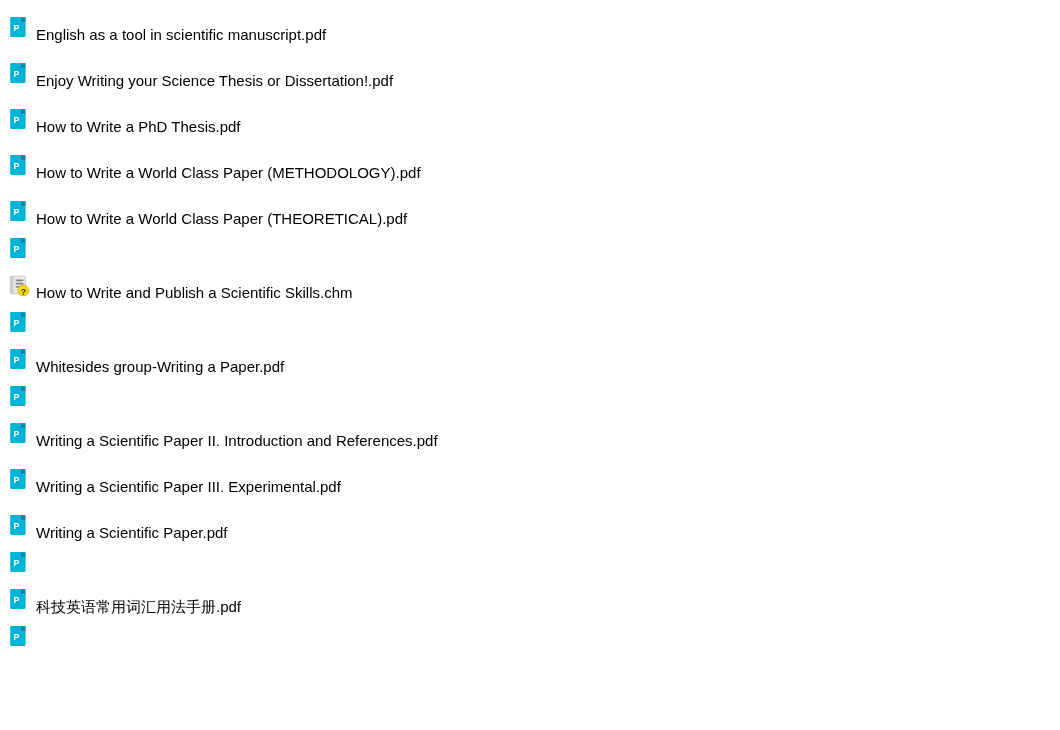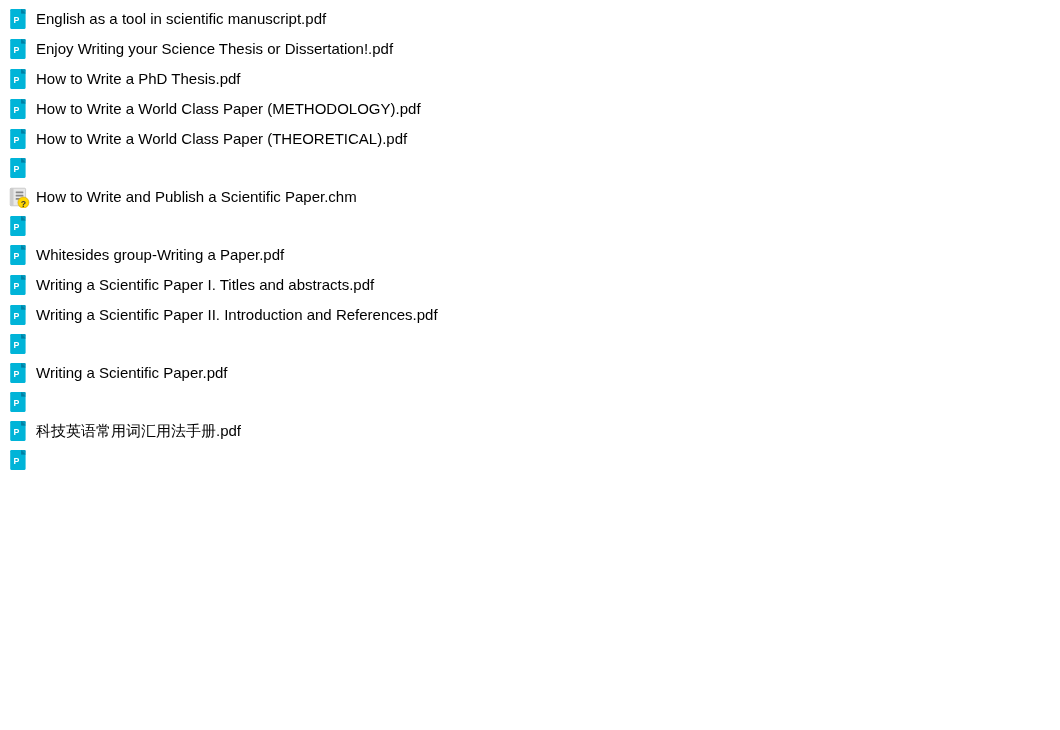--- a/index.html
+++ b/index.html
@@ -32,20 +32,21 @@
       width: 22px;
       height: 22px;
       min-width: 22px;
       margin-right: 6px;
       display: flex;
       align-items: center;
       justify-content: center;
     }
     .file-name {
       white-space: nowrap;
+      margin-top: 16px;
     }
   </style>
 </head>
 <body>
 
 <ul class="file-list">
 <li class="file-item">
       <div class="file-icon">
         <svg viewBox="0 0 20 20" xmlns="http://www.w3.org/2000/svg">
 
@@ -136,21 +137,21 @@
       <rect x="2" y="2" width="3" height="16" rx="0" fill="#cccccc"></rect>
 
       <rect x="7" y="5" width="7" height="1.5" rx="0.5" fill="#888"></rect>
       <rect x="7" y="8" width="7" height="1.5" rx="0.5" fill="#888"></rect>
       <rect x="7" y="11" width="5" height="1.5" rx="0.5" fill="#888"></rect>
 
       <circle cx="14" cy="15" r="5" fill="#ffd700" stroke="#cc9900" stroke-width="0.5"></circle>
       <text x="11.5" y="19" font-family="Arial" font-size="8" font-weight="bold" fill="#333">?</text>
     </svg>
       </div>
-      <span class="file-name">How to Write and Publish a Scientific Paper.chm</span>
+      <span class="file-name">How to Write and Publish a Scientific Skills.chm</span>
     </li>
     <li class="file-item">
       <div class="file-icon">
         <svg viewBox="0 0 20 20" xmlns="http://www.w3.org/2000/svg">
 
       <rect x="2" y="1" width="14" height="18" rx="1" ry="1" fill="#00b4d8"></rect>
 
       <polygon points="12,1 16,5 12,5" fill="#007fa3"></polygon>
       <rect x="12" y="1" width="4" height="4" rx="0" ry="0" fill="#007fa3" opacity="0.5"></rect>
 
@@ -177,21 +178,20 @@
         <svg viewBox="0 0 20 20" xmlns="http://www.w3.org/2000/svg">
 
       <rect x="2" y="1" width="14" height="18" rx="1" ry="1" fill="#00b4d8"></rect>
 
       <polygon points="12,1 16,5 12,5" fill="#007fa3"></polygon>
       <rect x="12" y="1" width="4" height="4" rx="0" ry="0" fill="#007fa3" opacity="0.5"></rect>
 
       <text x="5" y="14" font-family="Arial" font-size="8" font-weight="bold" fill="white">P</text>
     </svg>
       </div>
-      <span class="file-name">Writing a Scientific Paper I. Titles and abstracts.pdf</span>
     </li>
     <li class="file-item">
       <div class="file-icon">
         <svg viewBox="0 0 20 20" xmlns="http://www.w3.org/2000/svg">
 
       <rect x="2" y="1" width="14" height="18" rx="1" ry="1" fill="#00b4d8"></rect>
 
       <polygon points="12,1 16,5 12,5" fill="#007fa3"></polygon>
       <rect x="12" y="1" width="4" height="4" rx="0" ry="0" fill="#007fa3" opacity="0.5"></rect>
 
@@ -205,20 +205,21 @@
         <svg viewBox="0 0 20 20" xmlns="http://www.w3.org/2000/svg">
 
       <rect x="2" y="1" width="14" height="18" rx="1" ry="1" fill="#00b4d8"></rect>
 
       <polygon points="12,1 16,5 12,5" fill="#007fa3"></polygon>
       <rect x="12" y="1" width="4" height="4" rx="0" ry="0" fill="#007fa3" opacity="0.5"></rect>
 
       <text x="5" y="14" font-family="Arial" font-size="8" font-weight="bold" fill="white">P</text>
     </svg>
       </div>
+      <span class="file-name">Writing a Scientific Paper III. Experimental.pdf</span>
     </li>
     <li class="file-item">
       <div class="file-icon">
         <svg viewBox="0 0 20 20" xmlns="http://www.w3.org/2000/svg">
 
       <rect x="2" y="1" width="14" height="18" rx="1" ry="1" fill="#00b4d8"></rect>
 
       <polygon points="12,1 16,5 12,5" fill="#007fa3"></polygon>
       <rect x="12" y="1" width="4" height="4" rx="0" ry="0" fill="#007fa3" opacity="0.5"></rect>
 

